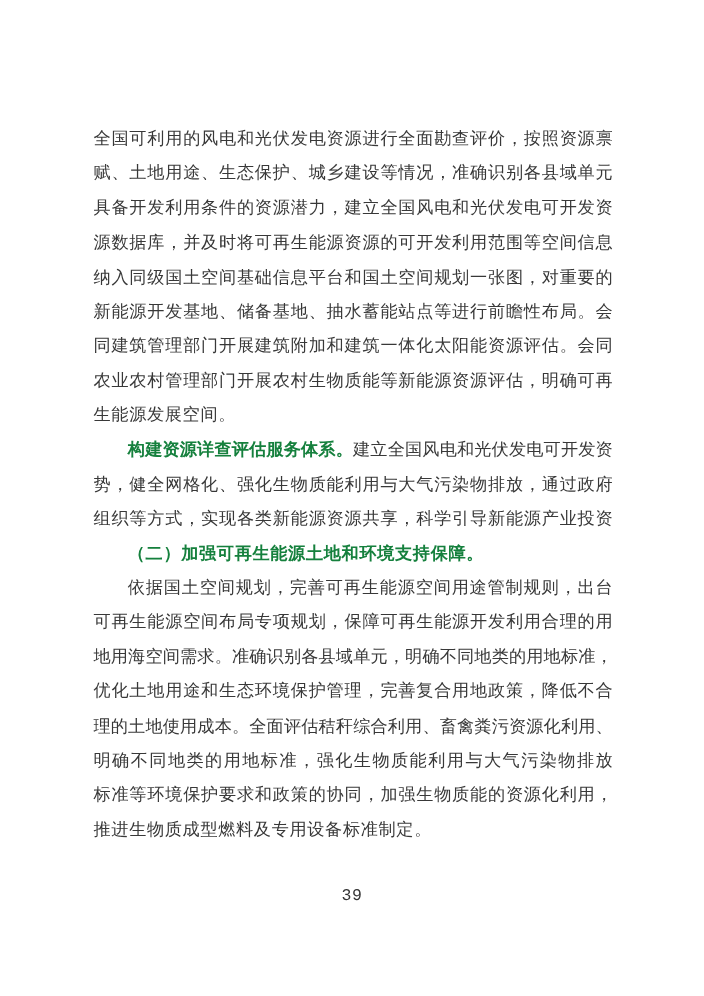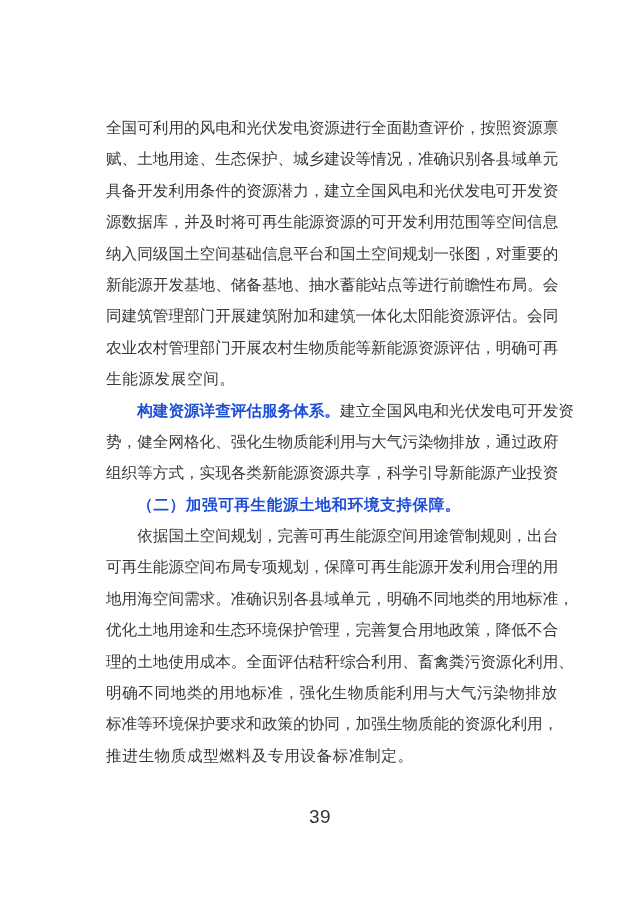--- a/index.html
+++ b/index.html
@@ -6,58 +6,57 @@
     margin: 0;
     padding: 0;
     background: #ffffff;
   }
   .page {
     position: relative;
     width: 640px;
     height: 905px;
     background: #ffffff;
     overflow: hidden;
-    font-family: Liberation Sans, sans-serif;
+    font-family: Liberation Mono, monospace;
   }
   .textblock {
     position: absolute;
     left: 85px;
     top: 112px;
     width: 472px;
   }
   .line {
     height: 31.4px;
     line-height: 31.4px;
     font-size: 15.6px;
     color: #383838;
     white-space: nowrap;
     text-align: justify;
     text-align-last: justify;
     -moz-text-align-last: justify;
   }
   .line b {
     font-weight: 700;
-    color: #1d4ed8;
-    margin-left: 21px;
+    color: #15803d;
   }
   .line.short {
     text-align-last: left;
     -moz-text-align-last: left;
     letter-spacing: 0.6px;
   }
   .line.indent {
     padding-left: 31.2px;
   }
   .page-number {
     position: absolute;
     left: 0;
     top: 806px;
     width: 100%;
     text-align: center;
-    font-size: 19px;
+    font-size: 15px;
     color: #333333;
     letter-spacing: 0.5px;
   }
 </style>
 </head>
 <body>
 
 <div class="page">
   <div class="textblock">
     <div class="line"><b></b><span>全国可利用的风电和光伏发电资源进行全面勘查评价，按照资源禀</span></div>

